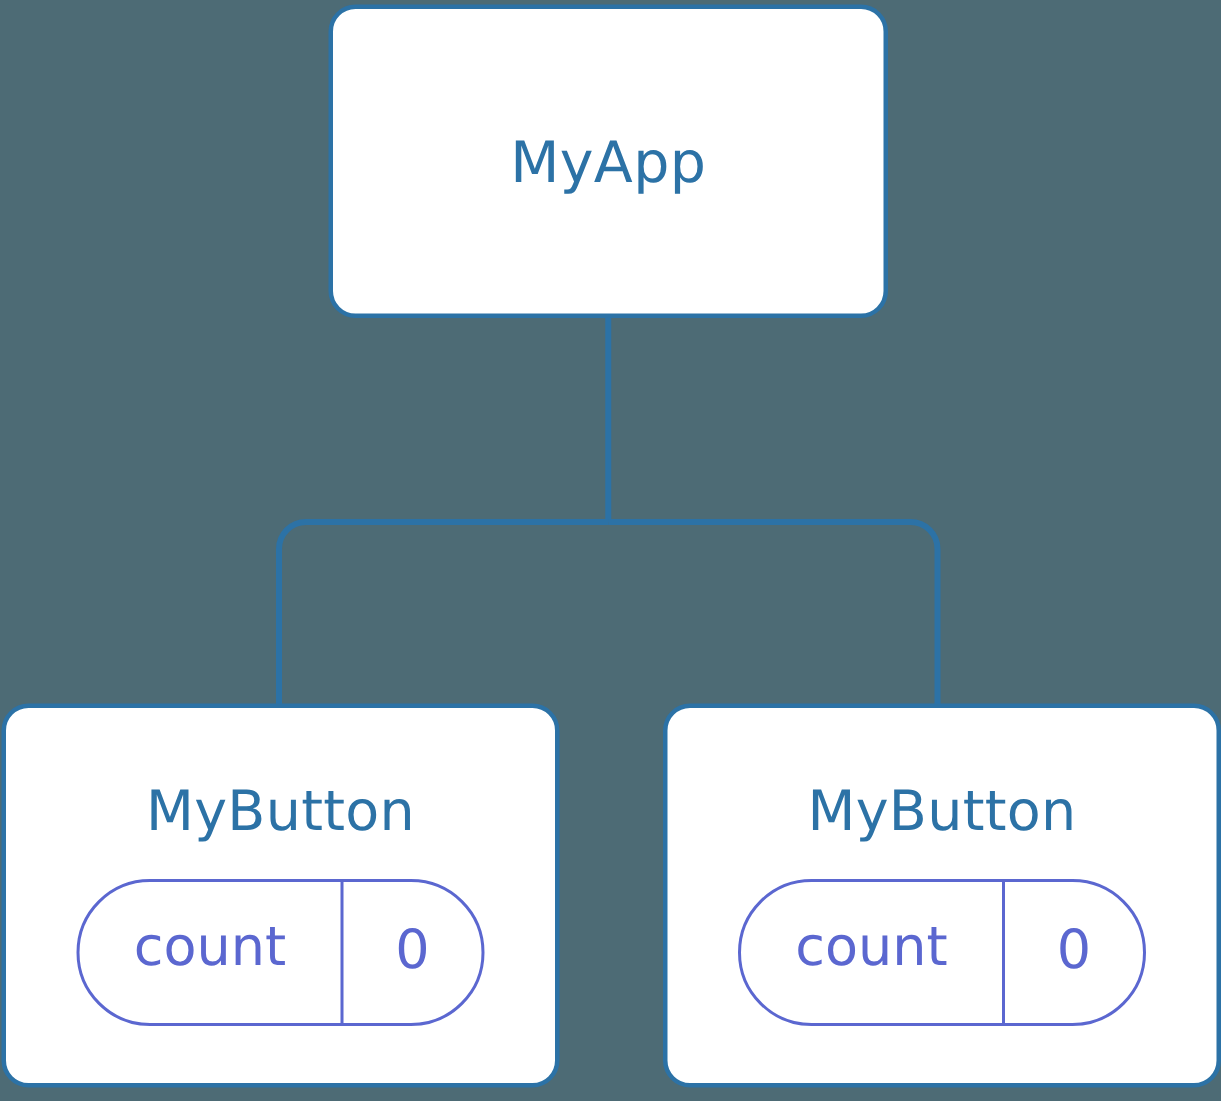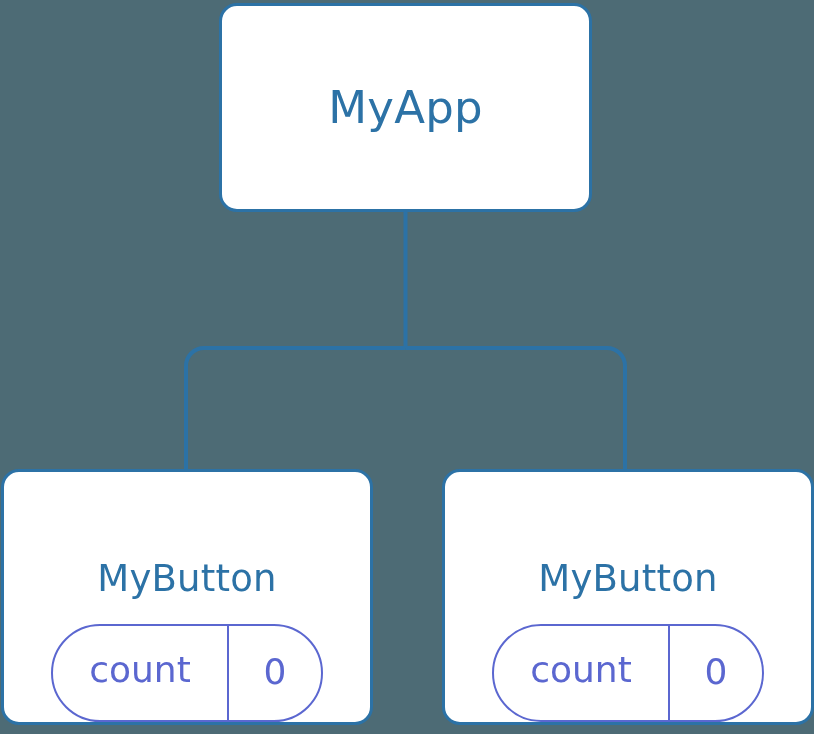--- a/index.html
+++ b/index.html
@@ -28,21 +28,20 @@
 
   .node {
     position: absolute;
     background: #ffffff;
     border: 3px solid #2c72a6;
     border-radius: 18px;
     box-sizing: border-box;
     display: flex;
     flex-direction: column;
     align-items: center;
-    justify-content: flex-end;
   }
 
   .node-root {
     left: 219px;
     top: 3px;
     width: 373px;
     height: 209px;
     justify-content: center;
   }
 
@@ -55,21 +54,21 @@
 
   .node-child-right {
     left: 442px;
     top: 469px;
     width: 372px;
     height: 256px;
   }
 
   .node-title {
     color: #2c72a6;
-    font-size: 45px;
+    font-size: 38px;
     line-height: 1;
     letter-spacing: 0.2px;
     white-space: nowrap;
   }
 
   .node-child-left .node-title,
   .node-child-right .node-title {
     margin-top: 50px;
     font-size: 37px;
   }

